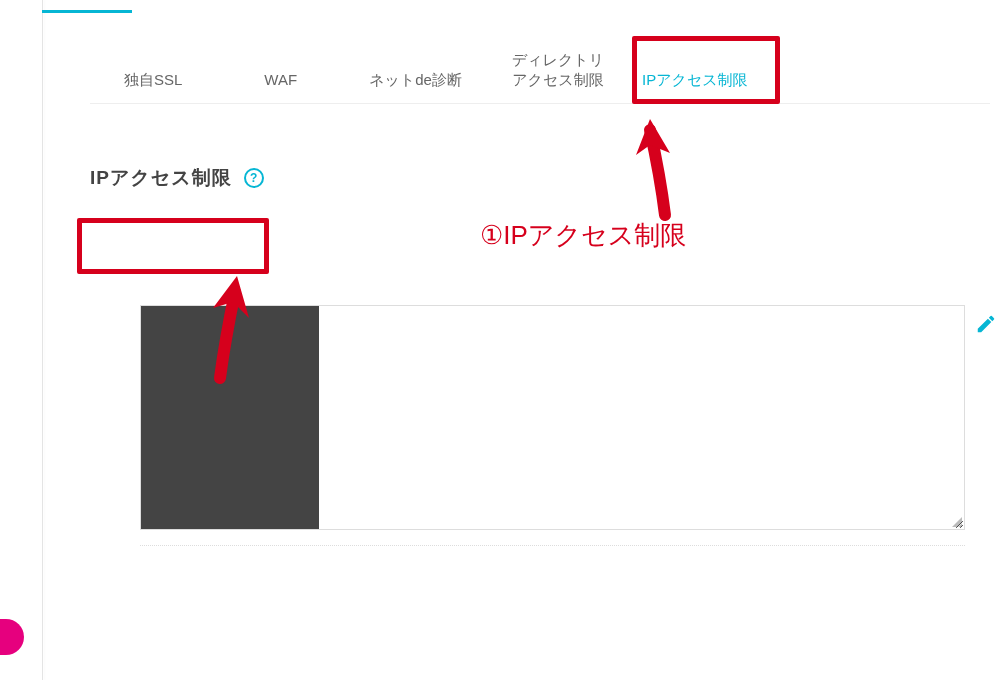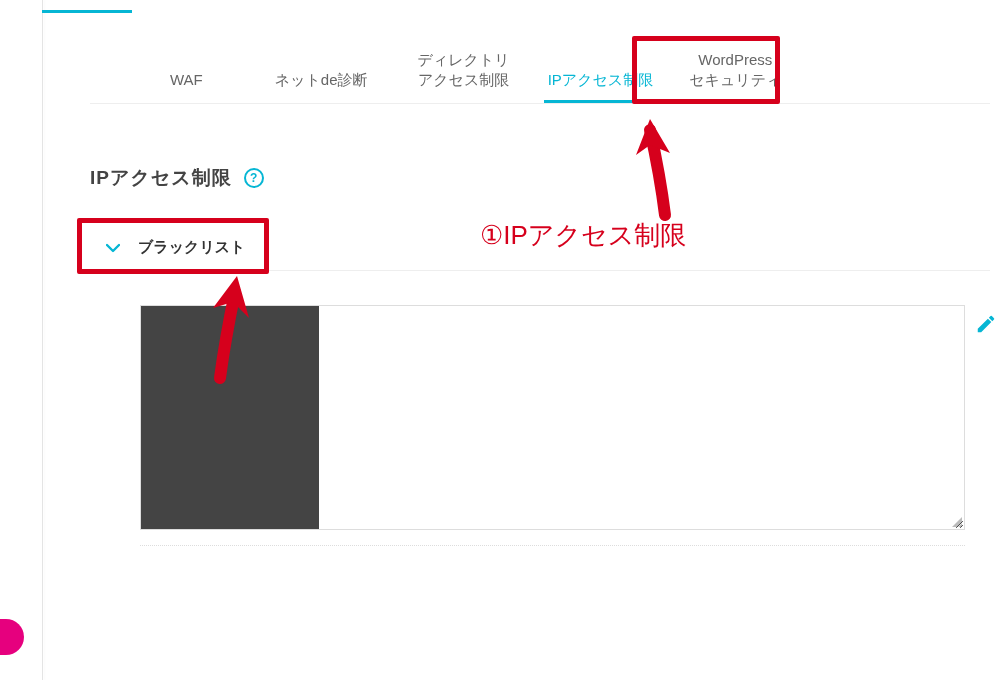--- a/index.html
+++ b/index.html
@@ -59,51 +59,40 @@
 
 <div class="page">
 
   <div class="left-strip"></div>
   <div class="left-shadow"></div>
   <div class="cyan-tab-top"></div>
   <div class="pink-pill"></div>
 
   <div class="tabs">
     <div class="spacer"></div>
+    <div class="tab"><span>独自SSL</span></div>
     <div class="spacer" style="flex:0 0 46px"></div>
     <div class="tab"><span>WAF</span></div>
     <div class="spacer" style="flex:0 0 36px"></div>
     <div class="tab"><span>ネットde診断</span></div>
     <div class="spacer" style="flex:0 0 14px"></div>
     <div class="tab"><span>ディレクトリ
 アクセス制限</span></div>
     <div class="spacer" style="flex:0 0 2px"></div>
     <div class="tab active"><span>IPアクセス制限</span></div>
     <div class="spacer" style="flex:0 0 0px"></div>
-    <div class="tab"><span>WordPress
-セキュリティ</span></div>
   </div>
 
   <div class="title-row">
     <h2>IPアクセス制限</h2>
     <div class="help-icon">
         <span>?</span>
       </div>
   </div>
 
-  <div class="accordion">
-    <div class="acc-head">
-      <span class="chevron">
-        <svg width="14" height="10" viewBox="0 0 14 10">
-            <path d="M1 2 L7 8 L13 2" fill="none" stroke="#06b6d4" stroke-width="2.4" stroke-linecap="round" stroke-linejoin="round"></path>
-          </svg>
-      </span>
-      <span class="acc-label">ブラックリスト</span>
-    </div>
-  </div>
 
   <div class="content">
     <div class="textarea-box">
       <div class="dark-mask"></div>
       <div class="resize-handle"></div>
     </div>
     <div class="edit-pencil">
       <svg viewBox="0 0 24 24" width="22" height="22">
           <path fill="#06b6d4" d="M3 17.25V21h3.75L17.81 9.94l-3.75-3.75L3 17.25zM20.71 7.04a1 1 0 0 0 0-1.41l-2.34-2.34a1 1 0 0 0-1.41 0l-1.83 1.83 3.75 3.75 1.83-1.83z"></path>
         </svg>

